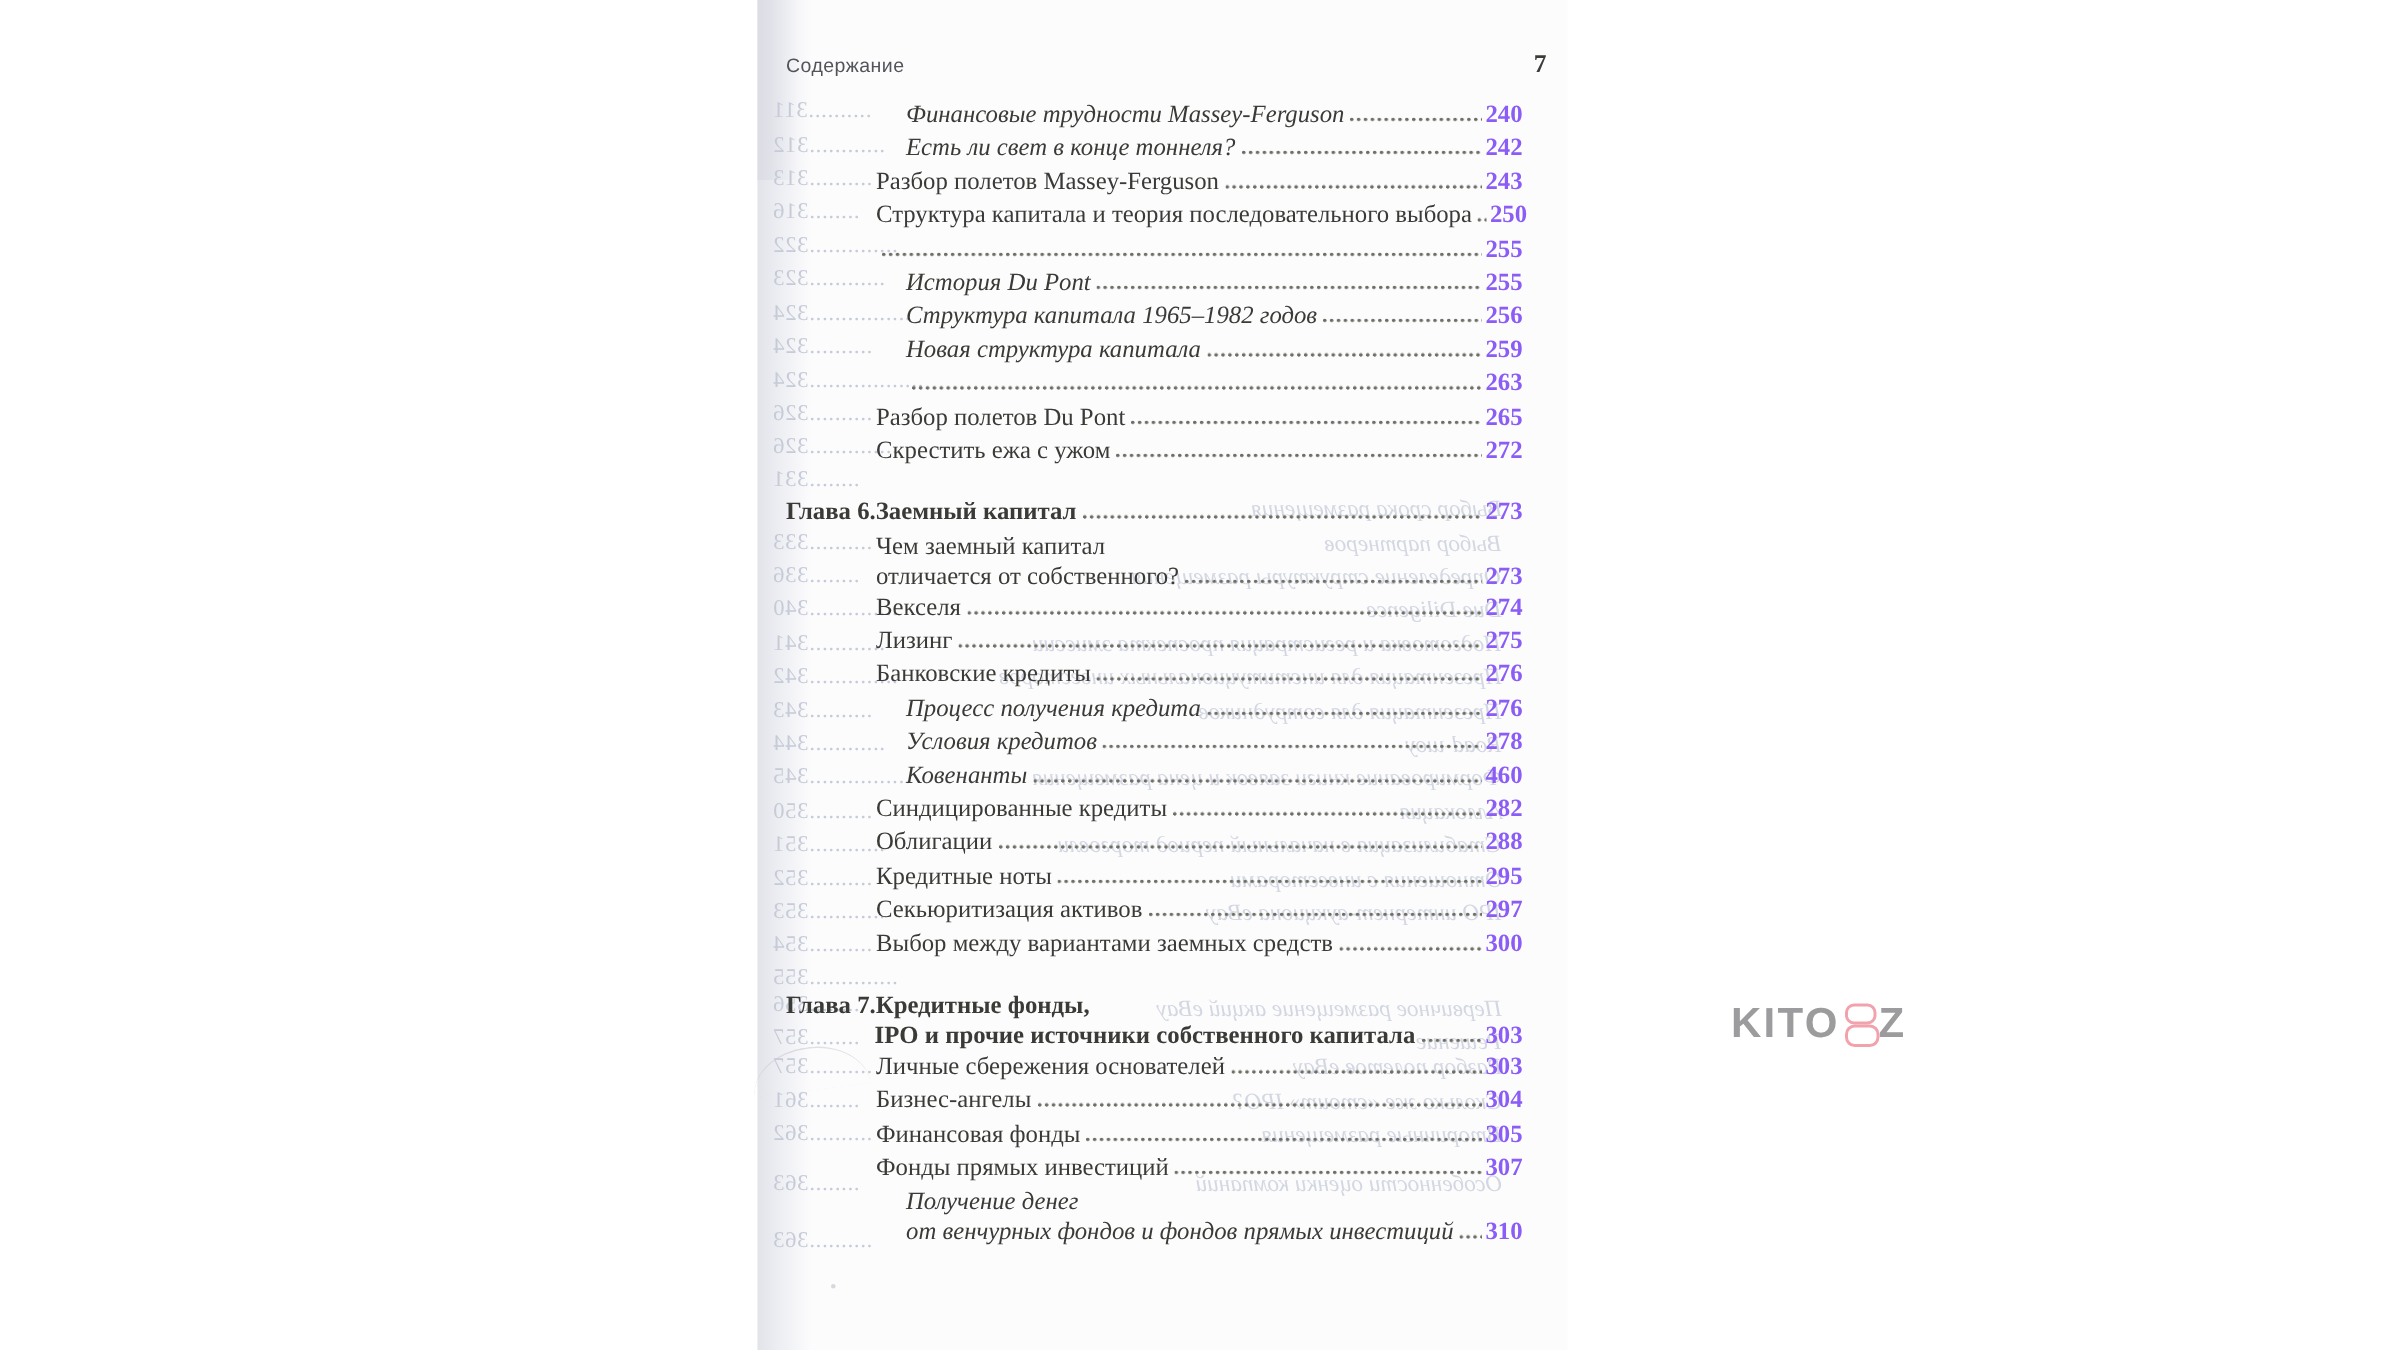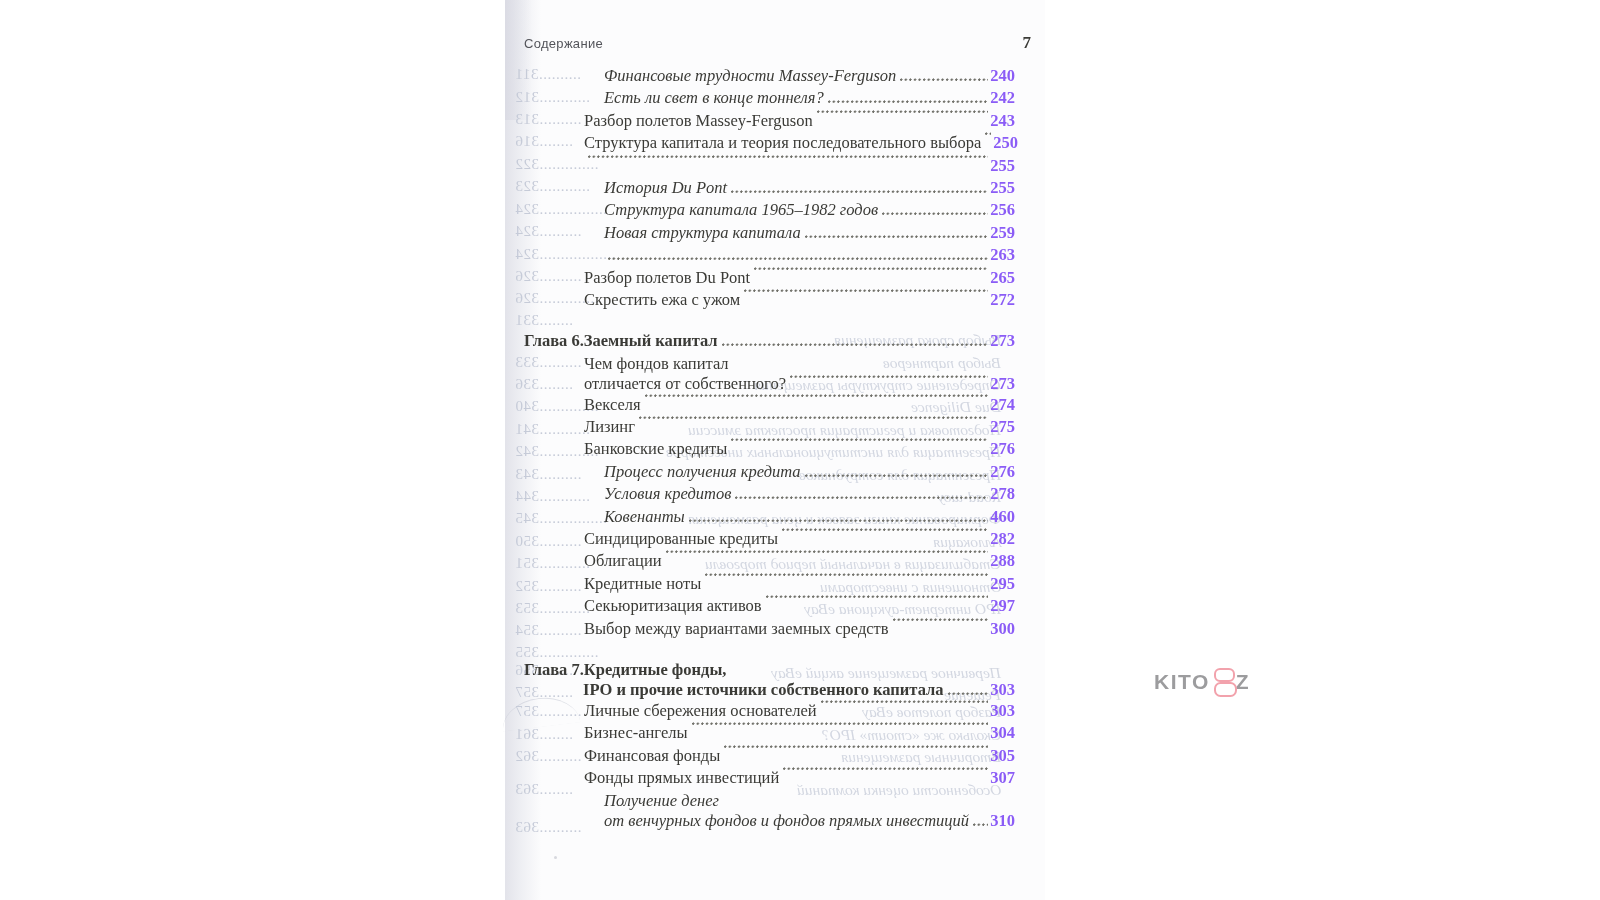--- a/index.html
+++ b/index.html
@@ -31,21 +31,21 @@
   .running-head{
     font-family:"Liberation Sans","DejaVu Sans",sans-serif;
     font-size:13px;color:#53545a;letter-spacing:.3px;
   }
   .folio{font-size:17px;font-weight:700;color:#3b3b37;}
   
   .toc{position:absolute;left:19px;right:30px;top:65px;z-index:2;}
   .row{display:flex;align-items:baseline;height:22.4px;font-size:16.5px;line-height:22.4px;color:#3a3a36;}
   .row.tight{height:18.6px;line-height:18.6px;}
   .row.gap{margin-top:19px;}
-  .row.i1{padding-left:60px;align-items:flex-end;}
+  .row.i1{padding-left:60px;}
   .row.i2{padding-left:80px;}
   .row.cont{padding-left:59px;}
   .row.it .t{font-style:italic;}
   .row.ch .t,.row.ch .pg,.row.ch .chlabel{font-weight:700;}
   .chlabel{flex:0 0 59px;white-space:nowrap;}
   .t{white-space:nowrap;}
   .dots{
     flex:1 1 8px;min-width:6px;height:3px;margin:0 2px 0 4px;align-self:baseline;
     background-image:radial-gradient(circle at 1.2px 1.6px,#6e6e67 1px,rgba(0,0,0,0) 1.35px);
     background-size:4.6px 3px;background-repeat:repeat-x;
@@ -67,21 +67,21 @@
     position:absolute;left:-4px;top:698px;width:78px;height:28px;
     border-top:1.5px solid rgba(186,190,203,.45);
     border-radius:50% / 100% 100% 0 0;transform:rotate(-7deg);pointer-events:none;
   }
   .speck{position:absolute;left:49px;top:856px;width:3px;height:3px;border-radius:50%;background:#d7d8de;}
   
   .watermark{
     position:absolute;left:1154px;top:666px;display:flex;align-items:center;z-index:4;
     font-family:"Liberation Sans","DejaVu Sans",sans-serif;
   }
-  .wm-txt{font-size:21px;font-weight:700;color:#9c9c9e;letter-spacing:1.5px;}
+  .wm-txt{font-size:28px;font-weight:700;color:#9c9c9e;letter-spacing:1.5px;}
   .wm-book{width:27px;height:31px;margin:0 -3px 0 2px;position:relative;top:1px;}
 </style>
 </head>
 <body>
 
 <div class="stage">
   <div class="page">
     <div class="gutter"></div>
     <div class="gutter-top"></div>
 
@@ -199,21 +199,21 @@
           <div class="dots"></div>
           <span class="pg">272</span>
         </div>
         <div class="row ch gap">
           <span class="chlabel">Глава 6.</span>
           <span class="t">Заемный капитал</span>
           <div class="dots"></div>
           <span class="pg">273</span>
         </div>
         <div class="row i1">
-          <span class="t">Чем фондов капитал</span>
+          <span class="t">Чем заемный капитал</span>
         </div>
         <div class="row i1 tight">
           <span class="t">отличается от собственного?</span>
           <div class="dots"></div>
           <span class="pg">273</span>
         </div>
         <div class="row i1">
           <span class="t">Векселя</span>
           <div class="dots"></div>
           <span class="pg">274</span>

